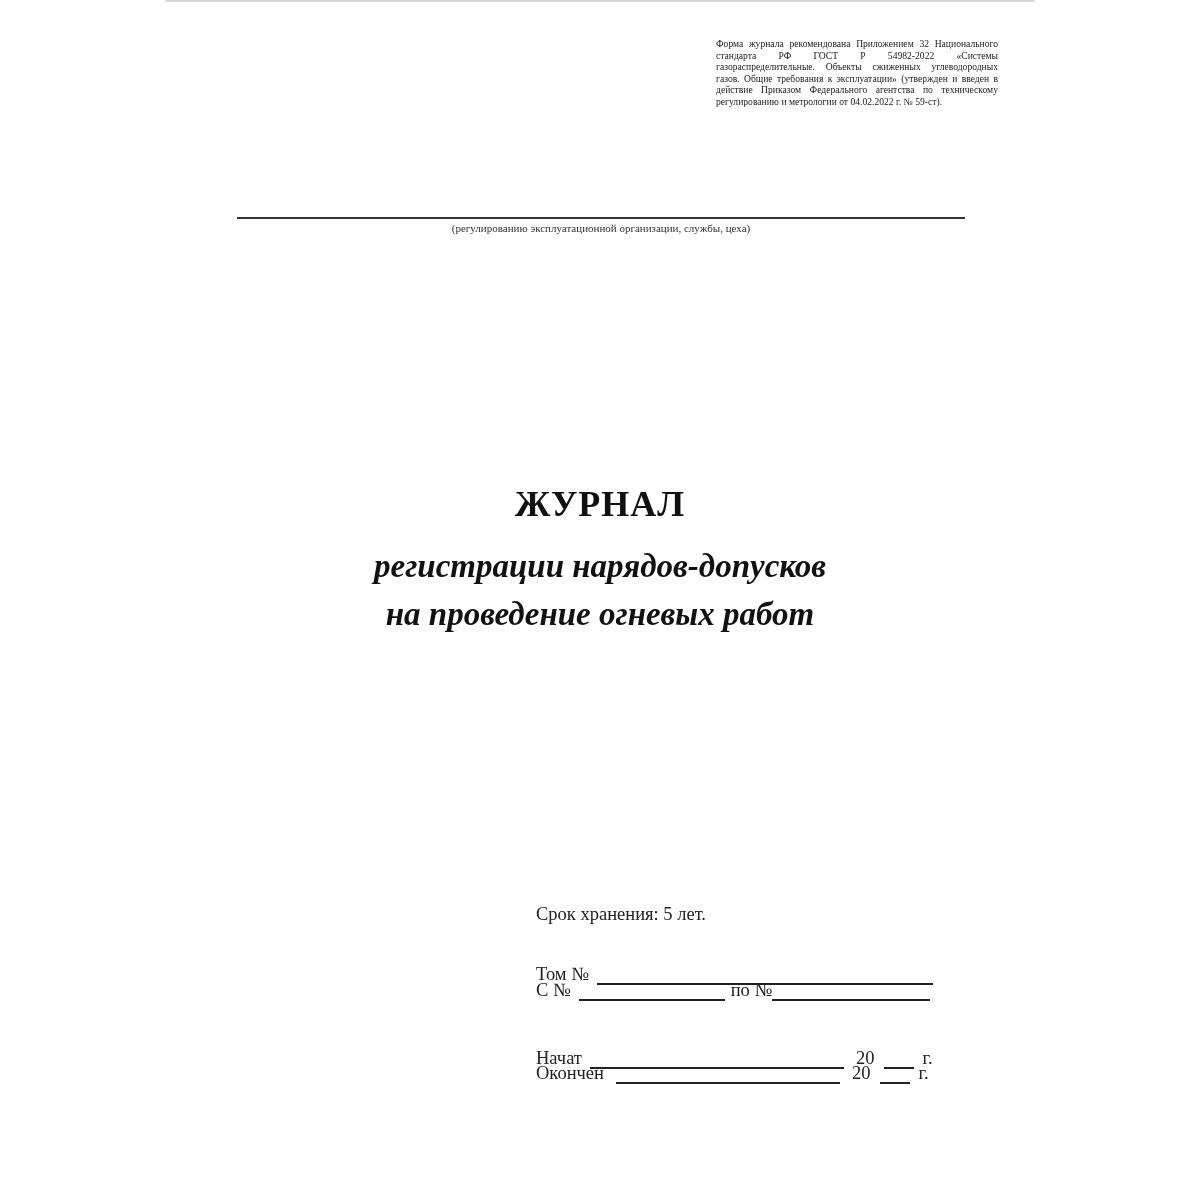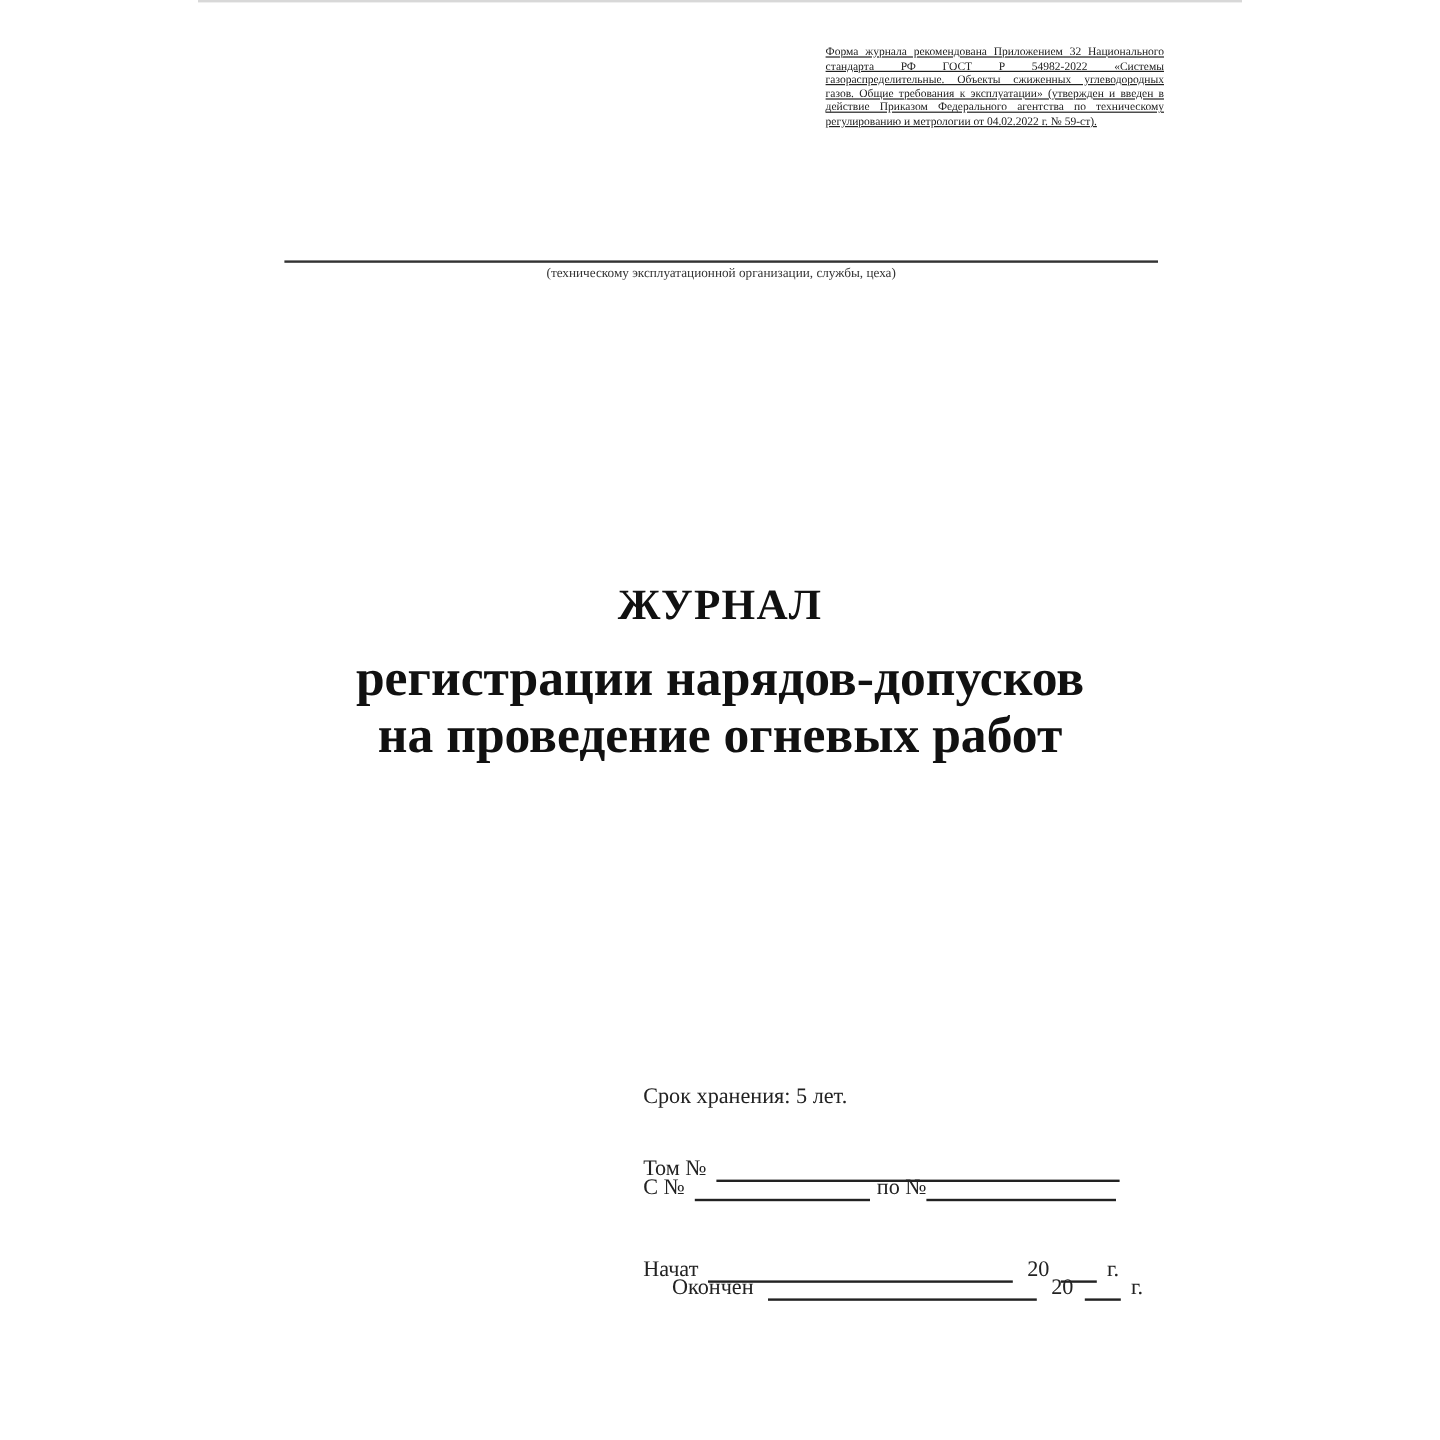--- a/index.html
+++ b/index.html
@@ -18,29 +18,28 @@
     .page-top-edge {
       position: absolute;
       left: 165px;
       top: 0;
       width: 870px;
       height: 2px;
       background: #d8d8d8;
     }
     .standard-note {
       position: absolute;
-      left: 688px;
+      left: 716px;
       top: 38px;
       width: 282px;
       font-size: 9.6px;
       line-height: 11.6px;
       text-align: justify;
       color: #222;
       font-family: "Liberation Serif", serif;
-      text-decoration: underline;
     }
     .org-line {
       position: absolute;
       left: 237px;
       top: 217px;
       width: 728px;
       height: 2px;
       background: #333;
     }
     .org-caption {
@@ -60,22 +59,23 @@
       text-align: center;
       font-weight: bold;
     }
     .title-main {
       font-size: 36px;
       line-height: 64px;
       letter-spacing: 1px;
       margin-top: 12px;
     }
     .title-sub {
-      font-size: 43px;
+      font-size: 33px;
       line-height: 48px;
+      font-style: italic;
     }
     .title-sub.first { margin-top: 6px; }
 
     .meta-block {
       position: absolute;
       left: 536px;
       top: 0;
       width: 420px;
       font-size: 18.5px;
       color: #222;
@@ -95,21 +95,21 @@
     .gap { display: inline-block; }
   </style>
 </head>
 <body>
 
 <div class="page-top-edge"></div>
 
 <div class="standard-note">Форма журнала рекомендована Приложением 32 Национального стандарта РФ ГОСТ Р 54982-2022 «Системы газораспределительные. Объекты сжиженных углеводородных газов. Общие требования к эксплуатации» (утвержден и введен в действие Приказом Федерального агентства по техническому регулированию и метрологии от 04.02.2022 г. № 59-ст).</div>
 
 <div class="org-line"></div>
-<div class="org-caption">(техническому эксплуатационной организации, службы, цеха)</div>
+<div class="org-caption">(регулированию эксплуатационной организации, службы, цеха)</div>
 
 <div class="title-block">
   <div class="title-main">ЖУРНАЛ</div>
   <div class="title-sub first">регистрации нарядов-допусков</div>
   <div class="title-sub">на проведение огневых работ</div>
 </div>
 
 <div class="meta-block">
   <div class="meta-row" style="top:904px;">
     <span>Срок хранения: 5 лет.</span>
@@ -135,21 +135,21 @@
     <span class="gap" style="width:8px;"></span>
     <span class="blank" style="width:254px;"></span>
     <span class="gap" style="width:12px;"></span>
     <span>20</span>
     <span class="gap" style="width:10px;"></span>
     <span class="blank" style="width:30px;"></span>
     <span class="gap" style="width:8px;"></span>
     <span>г.</span>
   </div>
 
-  <div class="meta-row" style="top:1063px;margin-left:24px;">
+  <div class="meta-row" style="top:1063px;">
     <span>Окончен</span>
     <span class="gap" style="width:12px;"></span>
     <span class="blank" style="width:224px;"></span>
     <span class="gap" style="width:12px;"></span>
     <span>20</span>
     <span class="gap" style="width:10px;"></span>
     <span class="blank" style="width:30px;"></span>
     <span class="gap" style="width:8px;"></span>
     <span>г.</span>
   </div>

